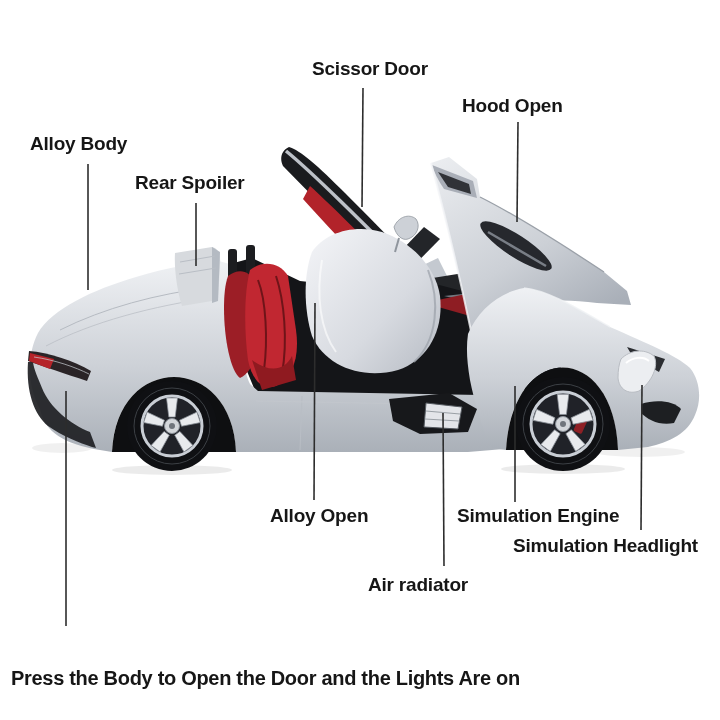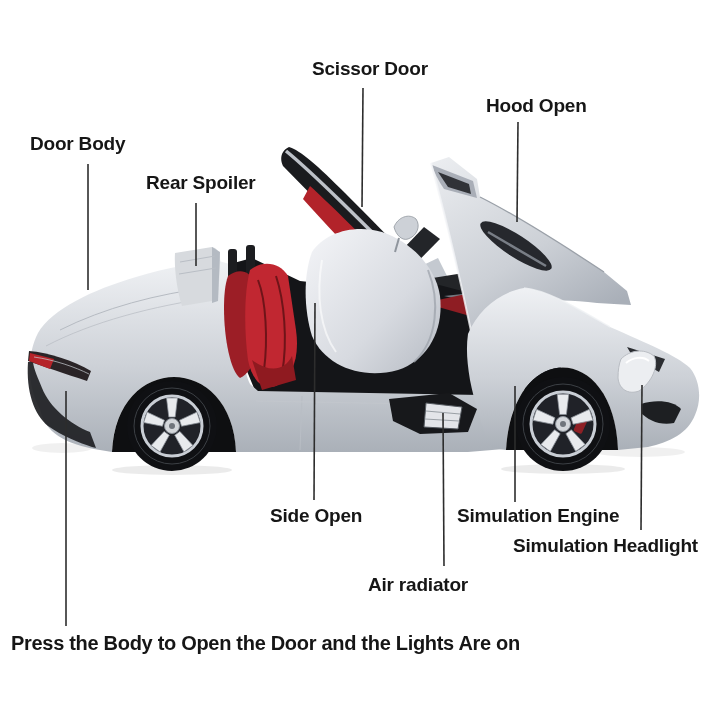--- a/index.html
+++ b/index.html
@@ -5,21 +5,21 @@
   html,body{margin:0;padding:0;background:#ffffff;}
   #stage{
     position:relative;width:720px;height:720px;background:#ffffff;overflow:hidden;
     font-family:"Liberation Sans",sans-serif;
   }
   #car-svg{position:absolute;left:0;top:0;width:720px;height:720px;}
   .lbl{
     position:absolute;font-weight:700;font-size:19px;line-height:1.1;color:#161616;
     white-space:nowrap;letter-spacing:-0.2px;text-align:right;
   }
-  .lbl.big{font-size:20px;letter-spacing:-0.3px;}
+  .lbl.big{font-size:20px;letter-spacing:-0.3px;margin-top:35px;}
 </style>
 </head>
 <body>
 
 <div id="stage">
 
   <svg id="car-svg" viewBox="0 0 720 720">
     <defs>
       <linearGradient id="gBody" x1="0" y1="0" x2="0" y2="1">
         <stop offset="0" stop-color="#eff1f4"></stop>
@@ -169,22 +169,22 @@
       <line x1="196" y1="203" x2="196" y2="266"></line>
       <line x1="315" y1="303" x2="314" y2="500"></line>
       <line x1="443" y1="413" x2="444" y2="566"></line>
       <line x1="515" y1="386" x2="515" y2="502"></line>
       <line x1="642" y1="385" x2="641" y2="530"></line>
       <line x1="66" y1="391" x2="66" y2="626"></line>
     </g>
   </svg>
 
   <div class="lbl" style="left:312px;top:59px">Scissor Door</div>
-  <div class="lbl" style="left:486px;top:96px">Hood Open</div>
-  <div class="lbl" style="left:30px;top:134px">Door Body</div>
-  <div class="lbl" style="left:146px;top:173px">Rear Spoiler</div>
-  <div class="lbl" style="left:270px;top:506px">Side Open</div>
+  <div class="lbl" style="left:462px;top:96px">Hood Open</div>
+  <div class="lbl" style="left:30px;top:134px">Alloy Body</div>
+  <div class="lbl" style="left:135px;top:173px">Rear Spoiler</div>
+  <div class="lbl" style="left:270px;top:506px">Alloy Open</div>
   <div class="lbl" style="left:513px;top:536px">Simulation Headlight</div>
   <div class="lbl" style="left:457px;top:506px">Simulation Engine</div>
   <div class="lbl" style="left:368px;top:575px">Air radiator</div>
   <div class="lbl big" style="left:11px;top:632px">Press the Body to Open the Door and the Lights Are on</div>
 
 </div>
 
 </body></html>

